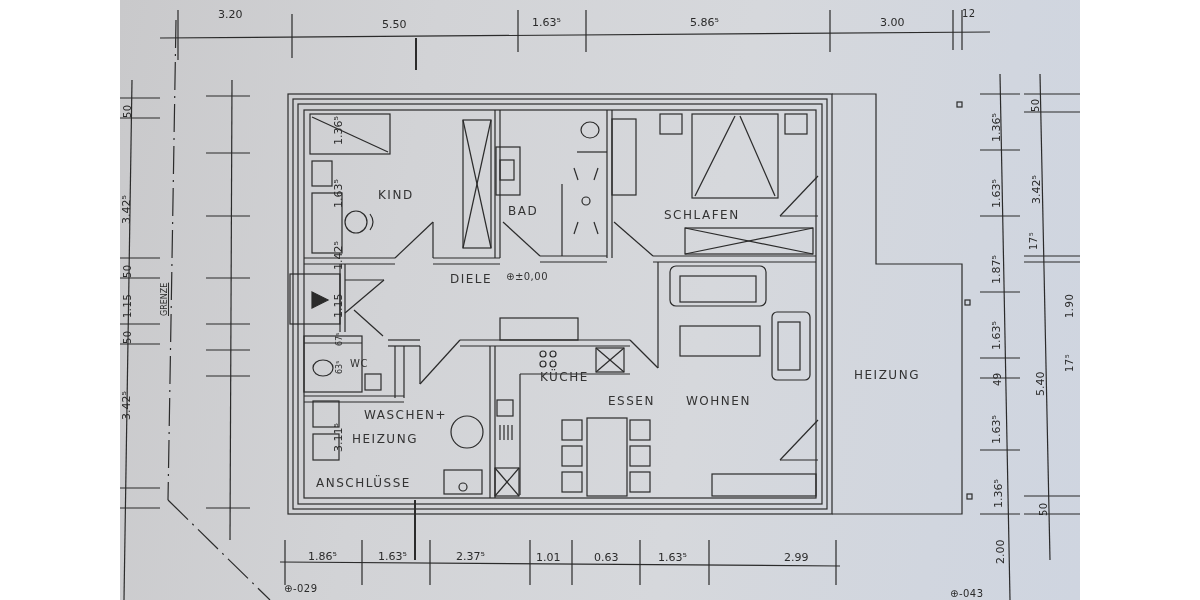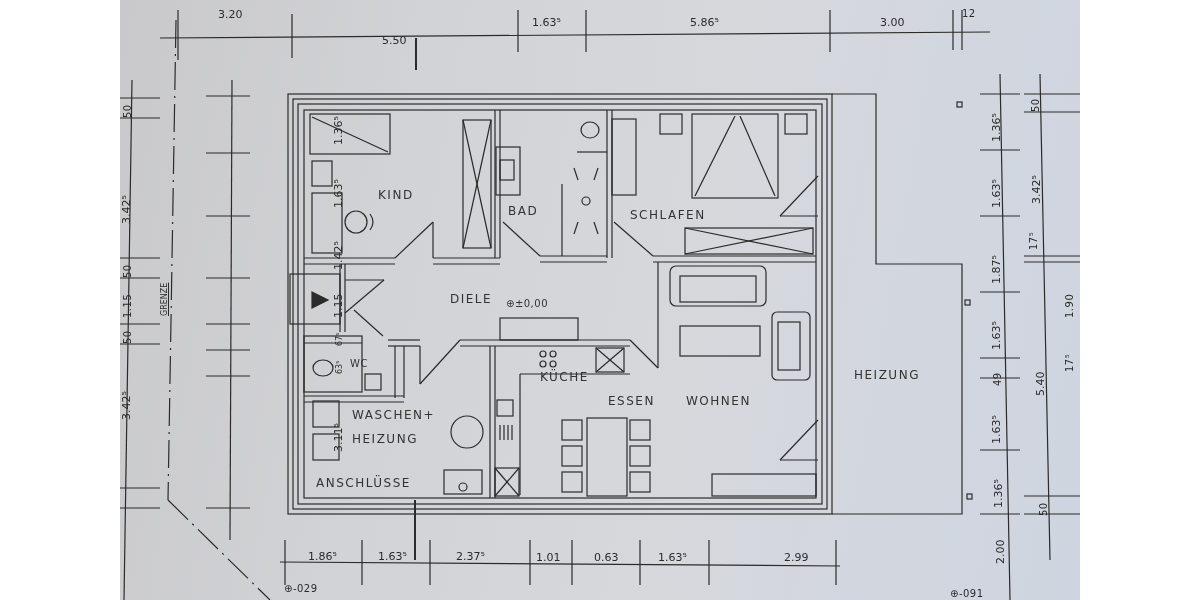--- a/index.html
+++ b/index.html
@@ -219,21 +219,21 @@
       <line x1="1024" y1="94" x2="1080" y2="94"></line>
       <line x1="1024" y1="112" x2="1080" y2="112"></line>
       <line x1="1024" y1="256" x2="1080" y2="256"></line>
       <line x1="1024" y1="262" x2="1080" y2="262"></line>
       <line x1="1024" y1="496" x2="1080" y2="496"></line>
       <line x1="1024" y1="514" x2="1080" y2="514"></line>
     </g>
   </svg>
 
   <span class="dim-text" style="left:98px;top:8px">3.20</span>
-  <span class="dim-text" style="left:262px;top:34px">5.50</span>
+  <span class="dim-text" style="left:262px;top:18px">5.50</span>
   <span class="dim-text" style="left:412px;top:16px">1.63⁵</span>
   <span class="dim-text" style="left:570px;top:16px">5.86⁵</span>
   <span class="dim-text" style="left:760px;top:16px">3.00</span>
   <span class="dim-text small" style="left:842px;top:8px">12</span>
 
   <span class="dim-text" style="left:188px;top:550px">1.86⁵</span>
   <span class="dim-text" style="left:258px;top:550px">1.63⁵</span>
   <span class="dim-text" style="left:336px;top:550px">2.37⁵</span>
   <span class="dim-text" style="left:416px;top:551px">1.01</span>
   <span class="dim-text" style="left:474px;top:551px">0.63</span>
@@ -270,27 +270,27 @@
   <span class="dim-text dim-v" style="left:910px;top:204px">3.42⁵</span>
   <span class="dim-text dim-v small" style="left:908px;top:250px">17⁵</span>
   <span class="dim-text dim-v" style="left:914px;top:396px">5.40</span>
   <span class="dim-text dim-v small" style="left:918px;top:516px">50</span>
 
   <span class="dim-text dim-v small" style="left:944px;top:318px">1.90</span>
   <span class="dim-text dim-v small" style="left:944px;top:372px">17⁵</span>
 
   <span class="room-label" style="left:258px;top:188px">KIND</span>
   <span class="room-label" style="left:388px;top:204px">BAD</span>
-  <span class="room-label" style="left:510px;top:208px">SCHLAFEN</span>
-  <span class="room-label" style="left:330px;top:292px">DIELE</span>
-  <span class="room-label small" style="left:386px;top:298px">⊕±0,00</span>
+  <span class="room-label" style="left:544px;top:208px">SCHLAFEN</span>
+  <span class="room-label" style="left:330px;top:272px">DIELE</span>
+  <span class="room-label small" style="left:386px;top:271px">⊕±0,00</span>
   <span class="room-label small" style="left:230px;top:358px">WC</span>
-  <span class="room-label" style="left:232px;top:408px">WASCHEN+</span>
+  <span class="room-label" style="left:244px;top:408px">WASCHEN+</span>
   <span class="room-label" style="left:232px;top:432px">HEIZUNG</span>
   <span class="room-label" style="left:196px;top:476px">ANSCHLÜSSE</span>
   <span class="room-label" style="left:420px;top:370px">KÜCHE</span>
   <span class="room-label" style="left:488px;top:394px">ESSEN</span>
   <span class="room-label" style="left:566px;top:394px">WOHNEN</span>
   <span class="room-label" style="left:734px;top:368px">HEIZUNG</span>
 
   <span class="dim-text small" style="left:164px;top:583px">⊕-029</span>
-  <span class="dim-text small" style="left:830px;top:588px">⊕-091</span>
+  <span class="dim-text small" style="left:830px;top:588px">⊕-043</span>
 </div>
 
 </body></html>

